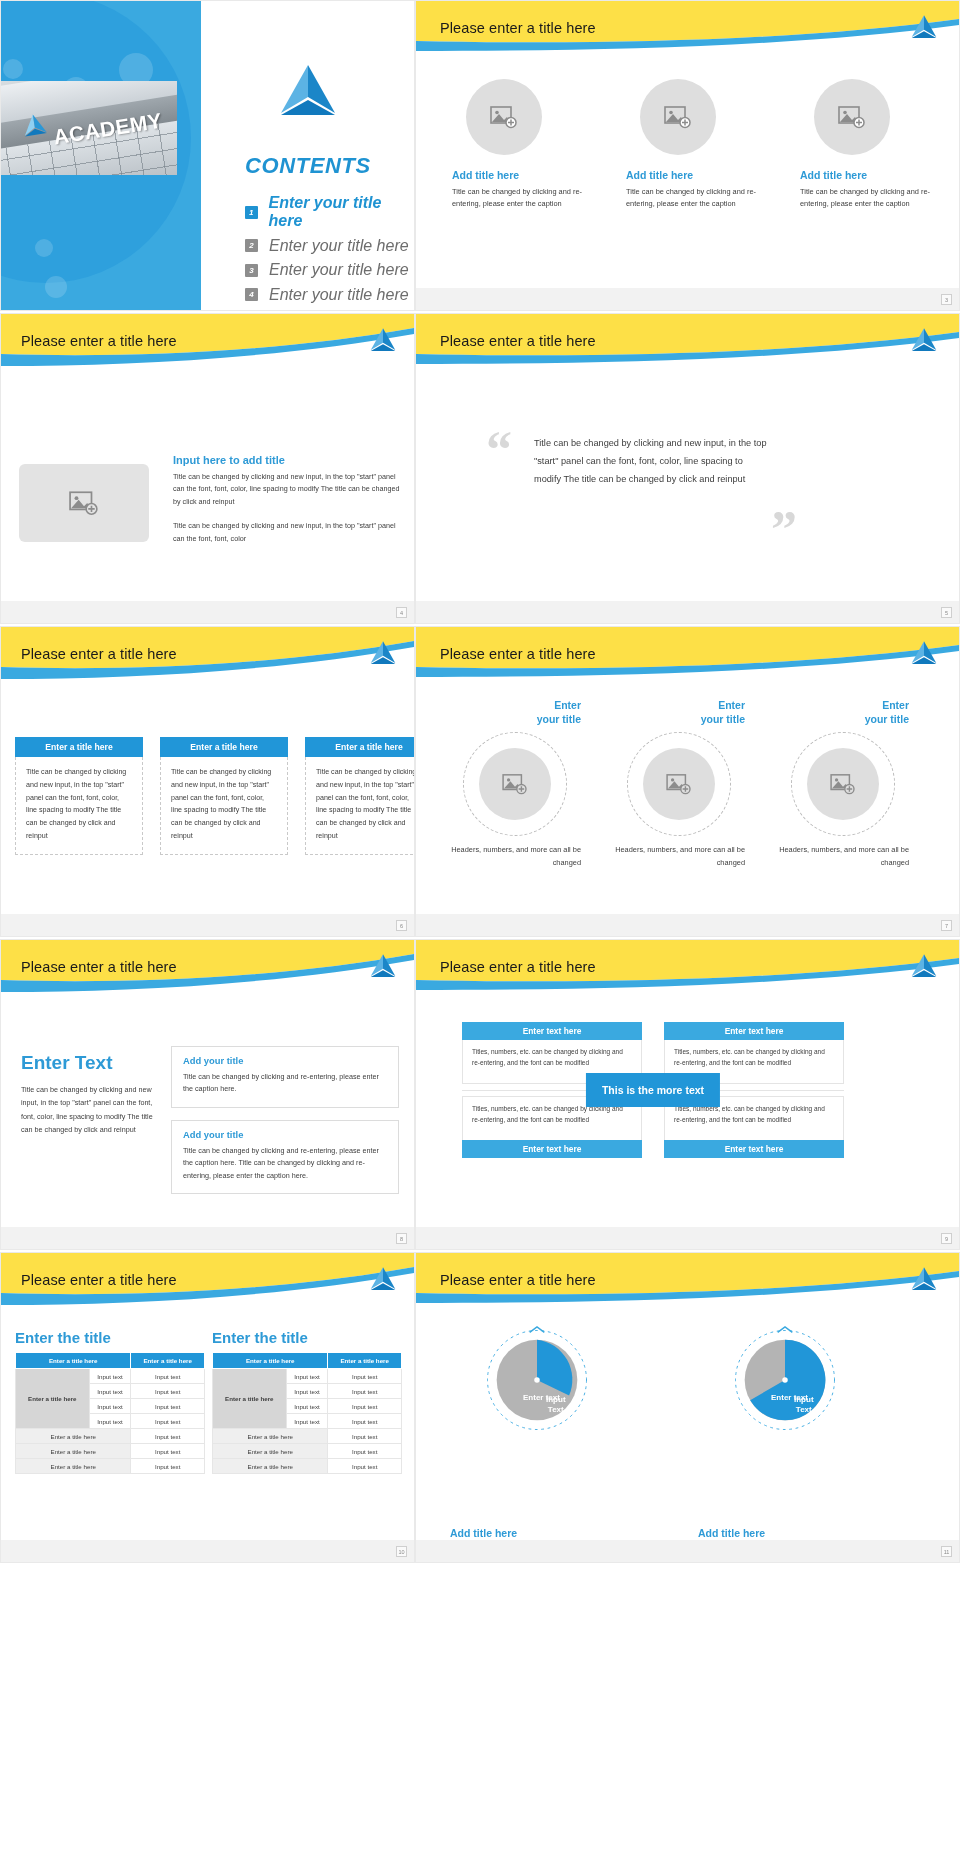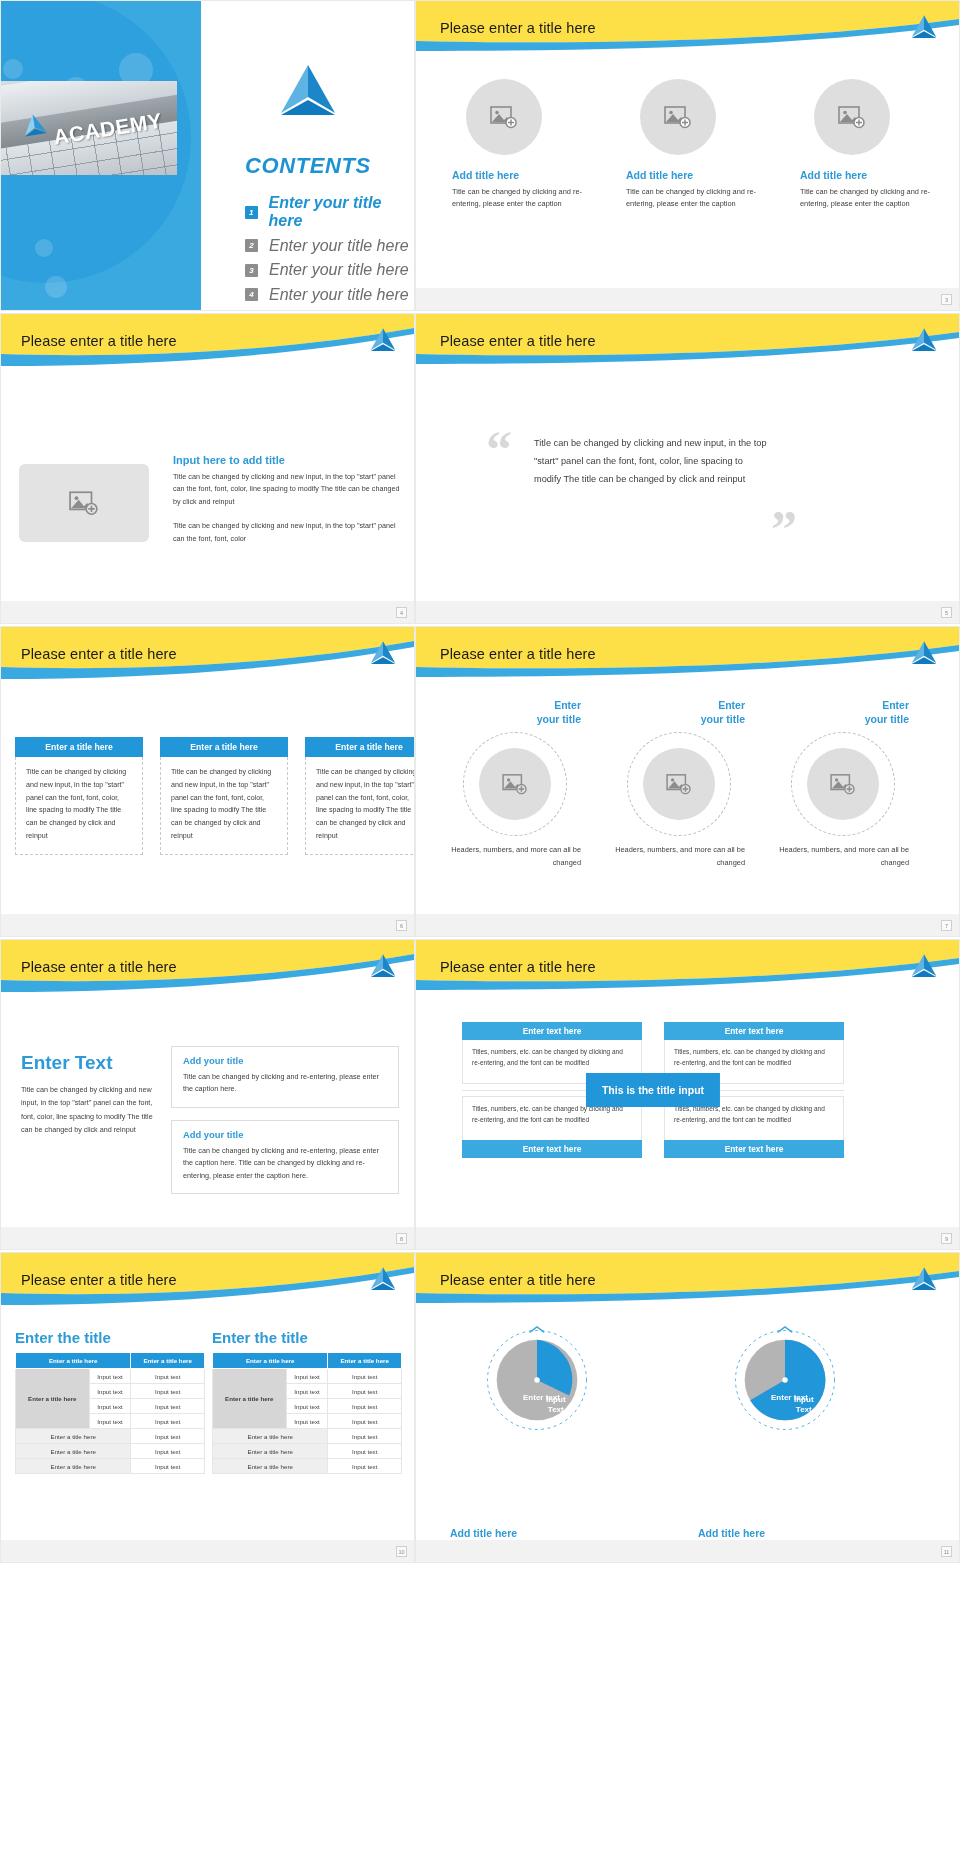--- a/index.html
+++ b/index.html
@@ -557,21 +557,21 @@
         <div class="s8-cell bot">
           <div class="bd">Titles, numbers, etc. can be changed by clicking and re-entering, and the font can be modified</div>
           <div class="cap">Enter text here</div>
         </div>
         <div class="s8-cell bot">
           <div class="bd">Titles, numbers, etc. can be changed by clicking and re-entering, and the font can be modified</div>
           <div class="cap">Enter text here</div>
         </div>
       </div>
       <div class="s8-hline"></div>
-      <div class="s8-center">This is the title input</div>
+      <div class="s8-center">This is the more text</div>
     </div>
 
     <div class="footer-strip"></div>
     <div class="pagenum">9</div>
   </div>
 
   <div class="slide col-l">
     <div class="hdr">
       <svg class="band-curve" viewBox="0 0 415 58" preserveAspectRatio="none">
         <path d="M0,58 L415,58 L415,14 C280,38 130,44 0,40 Z" fill="#ffffff"></path>

